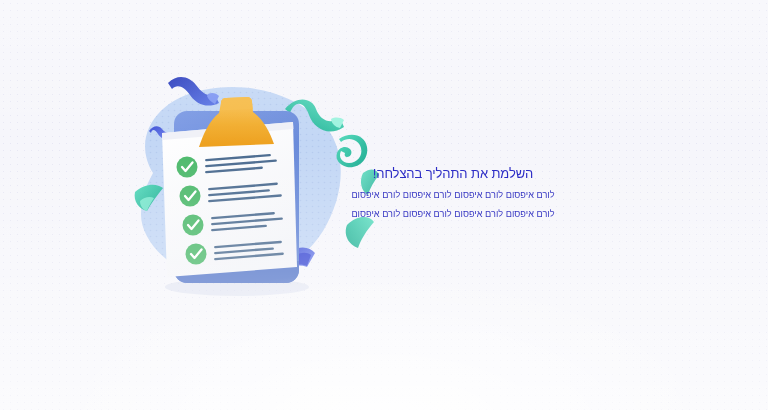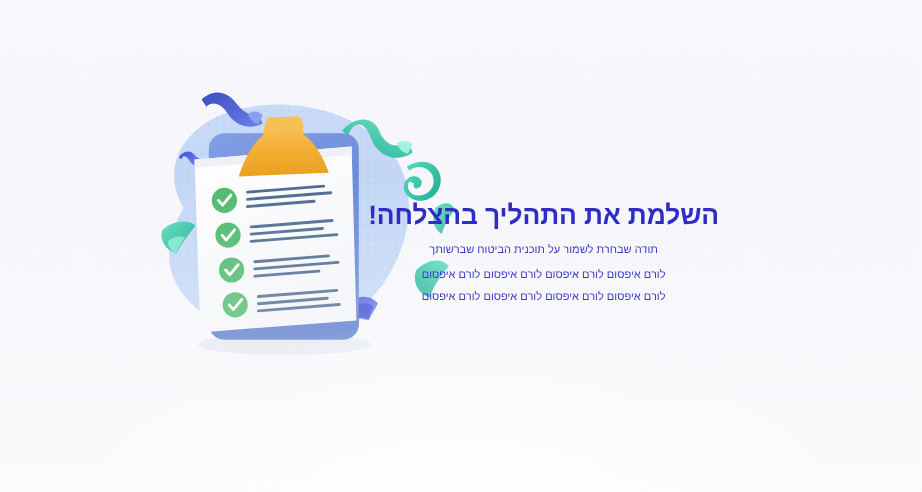--- a/index.html
+++ b/index.html
@@ -53,22 +53,22 @@
     position: absolute;
     right: 150px;
     top: 166px;
     width: 330px;
     text-align: center;
     direction: rtl;
     z-index: 6;
   }
   #heading {
     margin: 0;
-    font-size: 22px;
-    font-weight: bold;
+    font-size: 13px;
+    font-weight: normal;
     color: #2d2dc6;
     letter-spacing: -0.1px;
     line-height: 1.25;
     white-space: nowrap;
   }
   .sub-line {
     margin: 0;
     color: #3b3bc4;
     font-size: 9.2px;
     line-height: 1.78;
@@ -225,18 +225,17 @@
           <rect x="119" y="191" width="68" height="2.4" rx="1.2" fill="#4a6a8f" transform="rotate(-4.5 119 191)"></rect>
           <rect x="119" y="197" width="60" height="2.4" rx="1.2" fill="#4a6a8f" transform="rotate(-4.5 119 197)"></rect>
           <rect x="119" y="203" width="70" height="2.4" rx="1.2" fill="#4a6a8f" transform="rotate(-4.5 119 203)"></rect>
         </g>
       </g>
     </svg>
   </div>
 
   <div id="text-block">
     <h1 id="heading">השלמת את התהליך בהצלחה!</h1>
-    <p class="sub-line" id="sub-line-1">תודה שבחרת לשמור על תוכנית הביטוח שברשותך</p>
     <p class="sub-line" id="sub-line-2">לורם איפסום לורם איפסום לורם איפסום לורם איפסום</p>
     <p class="sub-line" id="sub-line-3">לורם איפסום לורם איפסום לורם איפסום לורם איפסום</p>
   </div>
 
 </div>
 
 </body></html>

